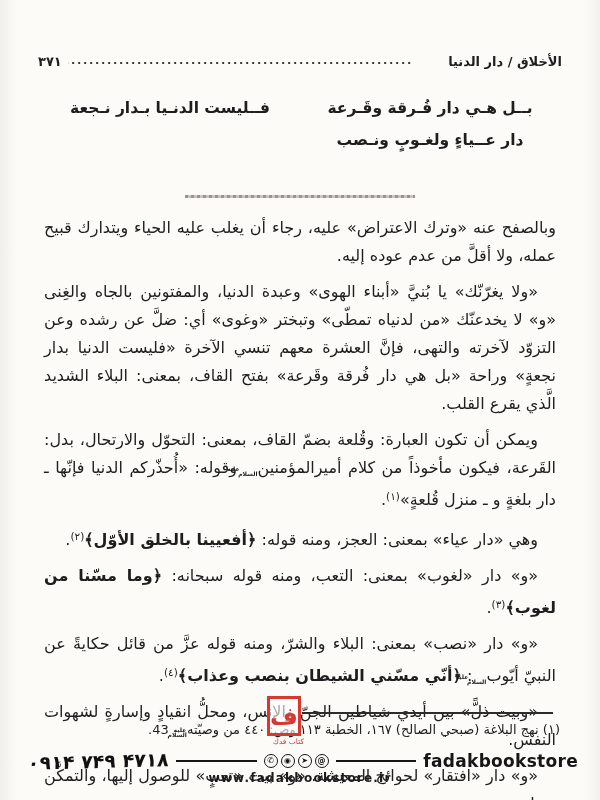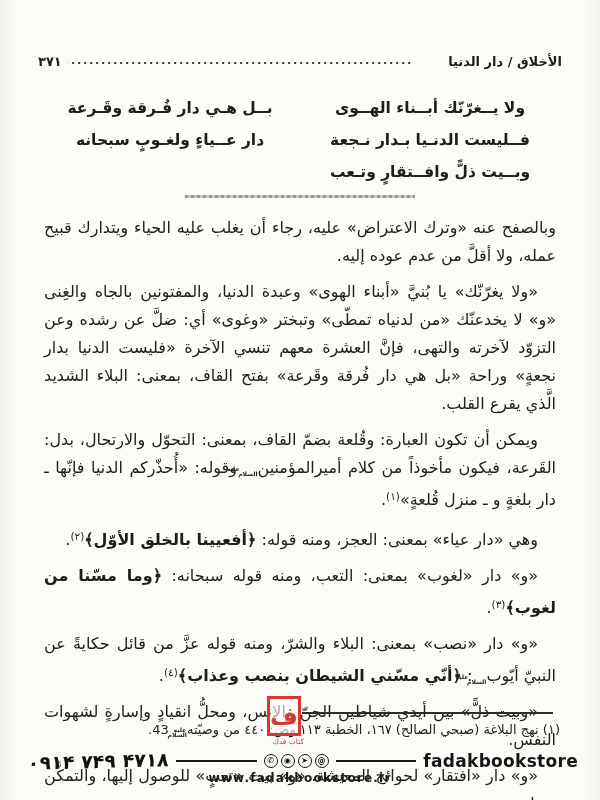--- a/index.html
+++ b/index.html
@@ -46,25 +46,23 @@
 
 <div class="page">
 
   <div class="header">
     <span class="header-title">الأخلاق / دار الدنيا</span>
     <span class="leader"></span>
     <span class="page-number">٣٧١</span>
   </div>
 
   <div class="poem" id="poem">
-      <div class="hemistich">ولا يــغرّنّك أبــناء الهــوى</div>
       <div class="hemistich">بــل هـي دار فُـرقة وقَـرعة</div>
       <div class="hemistich">فــليست الدنـيا بـدار نـجعة</div>
-      <div class="hemistich">دار عــياءٍ ولغـوبٍ سبحانه</div>
-      <div class="hemistich">وبــيت ذلًّ وافــتقارٍ وتـعب</div>
+      <div class="hemistich">دار عــياءٍ ولغـوبٍ ونـصب</div>
     </div>
   <div class="poem-sep"></div>
 
   <div class="bodytext" id="bodytext">
       <p class=""><span class="seg-text">وبالصفح عنه «وترك الاعتراض» عليه، رجاء أن يغلب عليه الحياء ويتدارك قبيح عمله، ولا أقلَّ من عدم عوده إليه.</span></p>
       <p class="indent"><span class="seg-text">«ولا يغرّنّك» يا بُنيَّ «أبناء الهوى» وعبدة الدنيا، والمفتونين بالجاه والغِنى «و» لا يخدعنّك «من لدنياه تمطّى» وتبختر «وغوى» أي: ضلَّ عن رشده وعن التزوّد لآخرته والتهى، فإنَّ العشرة معهم تنسي الآخرة «فليست الدنيا بدار نجعةٍ» وراحة «بل هي دار فُرقة وقَرعة» بفتح القاف، بمعنى: البلاء الشديد الَّذي يقرع القلب.</span></p>
       <p class="indent"><span class="seg-text">ويمكن أن تكون العبارة: وقُلعة بضمّ القاف، بمعنى: التحوّل والارتحال، بدل: القَرعة، فيكون مأخوذاً من كلام أميرالمؤمنين</span><span class="seg-hon">عليه السلام</span><span class="seg-text"> وقوله: «أُحذّركم الدنيا فإنّها ـ دار بلغةٍ و ـ منزل قُلعةٍ»</span><span class="seg-fn">(١)</span><span class="seg-text">.</span></p>
       <p class="indent"><span class="seg-text">وهي «دار عياء» بمعنى: العجز، ومنه قوله: </span><span class="seg-quran">﴿أفعيينا بالخلق الأوّل﴾</span><span class="seg-fn">(٢)</span><span class="seg-text">.</span></p>
       <p class="indent"><span class="seg-text">«و» دار «لغوب» بمعنى: التعب، ومنه قوله سبحانه: </span><span class="seg-quran">﴿وما مسّنا من لغوب﴾</span><span class="seg-fn">(٣)</span><span class="seg-text">.</span></p>
       <p class="indent"><span class="seg-text">«و» دار «نصب» بمعنى: البلاء والشرّ، ومنه قوله عزَّ من قائل حكايةً عن النبيّ أيّوب</span><span class="seg-hon">عليه السلام</span><span class="seg-text">: </span><span class="seg-quran">﴿أنّي مسّني الشيطان بنصب وعذاب﴾</span><span class="seg-fn">(٤)</span><span class="seg-text">.</span></p>

